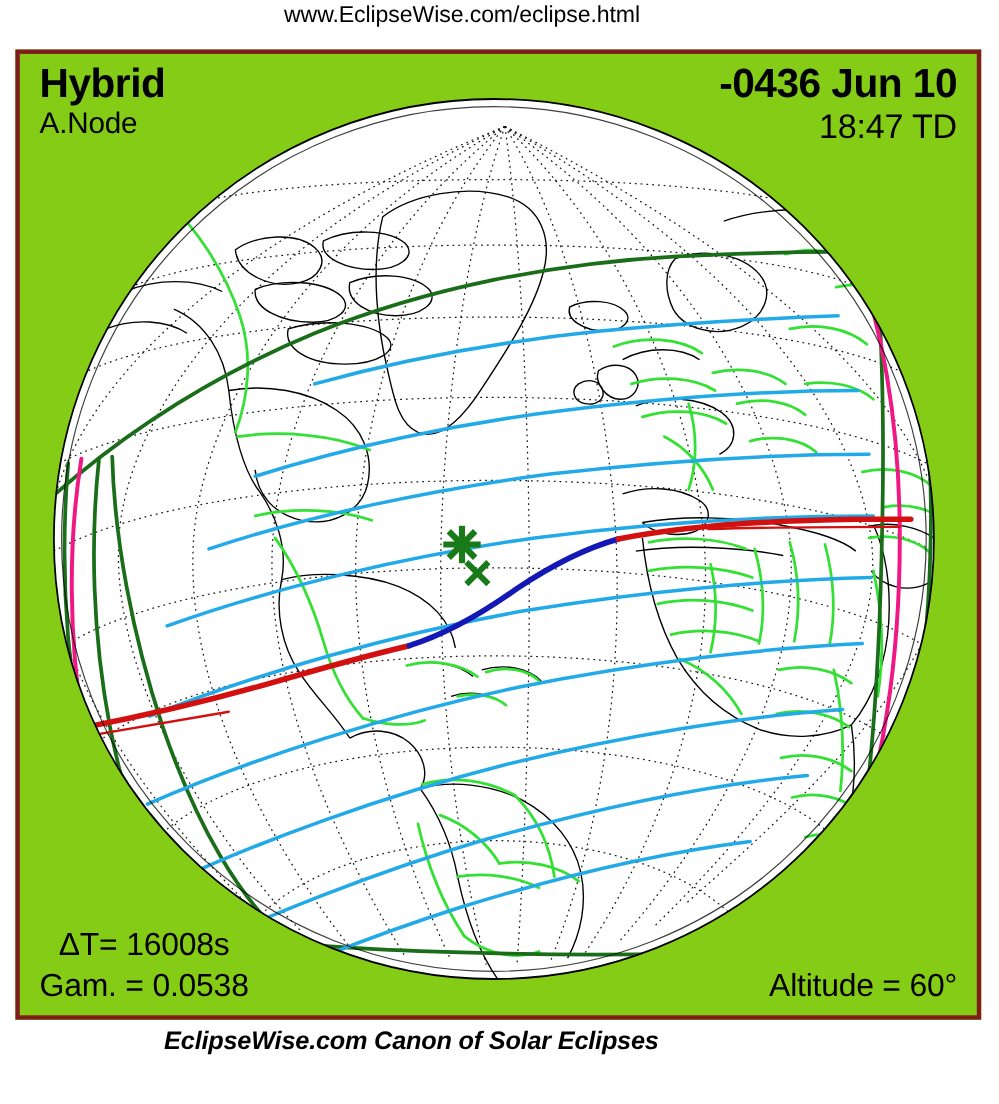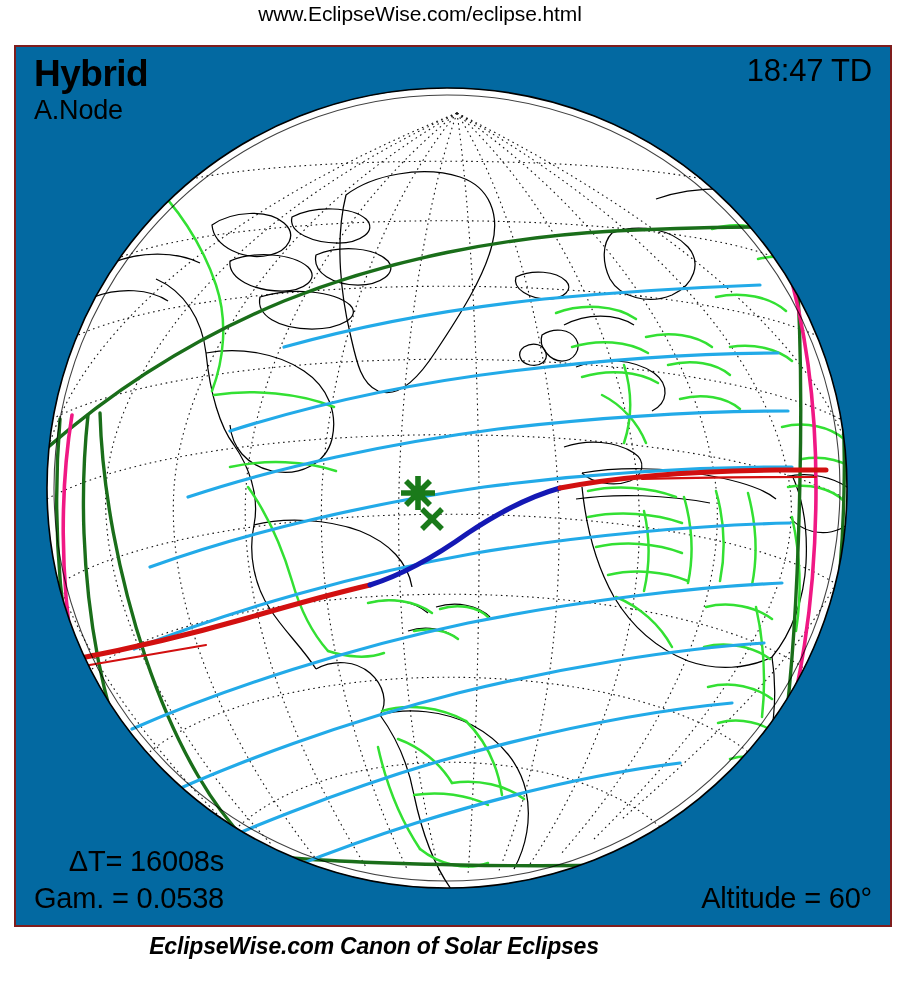--- a/index.html
+++ b/index.html
@@ -34,36 +34,36 @@
     color: #000;
   }
 
   
   .frame {
     position: absolute;
     left: 14px;
     top: 45px;
     width: 878px;
     height: 882px;
-    border: 2px solid #7f1d1d;
+    border: 4px solid #7f1d1d;
     box-sizing: border-box;
-    background: #0369a1;
+    background: #84cc16;
     overflow: hidden;
   }
 
   
   .hdr {
     position: absolute;
     z-index: 40;
     line-height: 1.05;
     white-space: nowrap;
   }
   .hdr-tl { left: 18px; top: 8px; text-align: left; }
   .hdr-tr { right: 18px; top: 8px; text-align: right; }
-  .hdr-bl { left: 18px; bottom: 8px; text-align: right; }
+  .hdr-bl { left: 18px; bottom: 8px; text-align: center; }
   .hdr-br { right: 18px; bottom: 8px; text-align: right; }
 
   .t-type {
     font-size: 37px;
     font-weight: bold;
     letter-spacing: -0.5px;
     display: block;
     margin-bottom: 2px;
   }
   .t-saros {
@@ -383,20 +383,21 @@
         <circle cx="431" cy="441" r="393" fill="none" stroke="#000000" stroke-width="1.1" opacity="0.75"></circle>
       </svg>
     </div>
 
     <div class="hdr hdr-tl">
       <span class="t-type">Hybrid</span>
       <span class="t-node">A.Node</span>
     </div>
 
     <div class="hdr hdr-tr">
+      <span class="t-date">-0436 Jun 10</span>
       <span class="t-time">18:47 TD</span>
     </div>
 
     <div class="hdr hdr-bl">
       <span class="t-stat">ΔT=  16008s</span>
       <span class="t-stat">Gam. = 0.0538</span>
     </div>
 
     <div class="hdr hdr-br">
       <span class="t-stat">Altitude = 60°</span>

